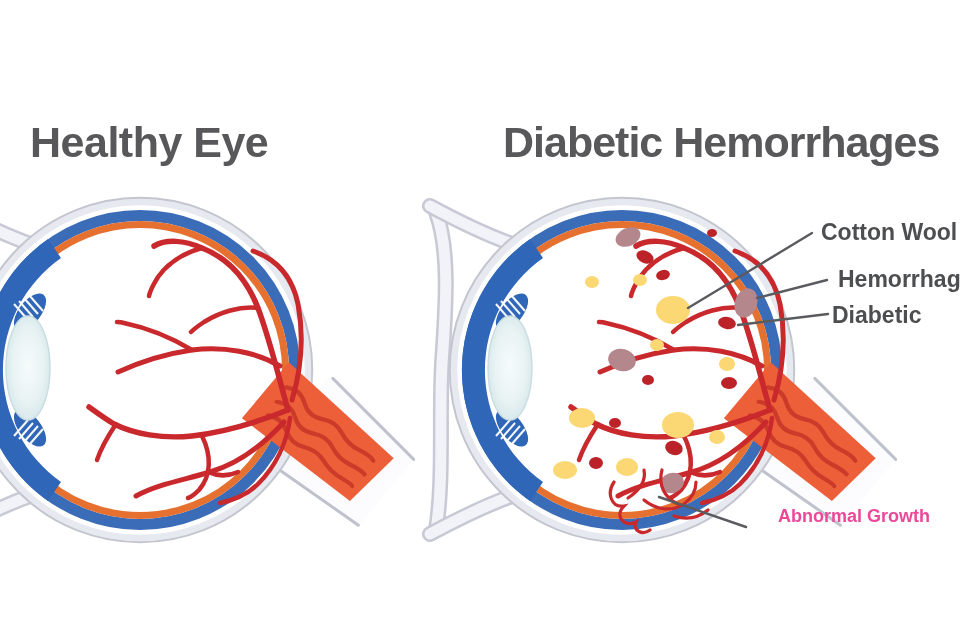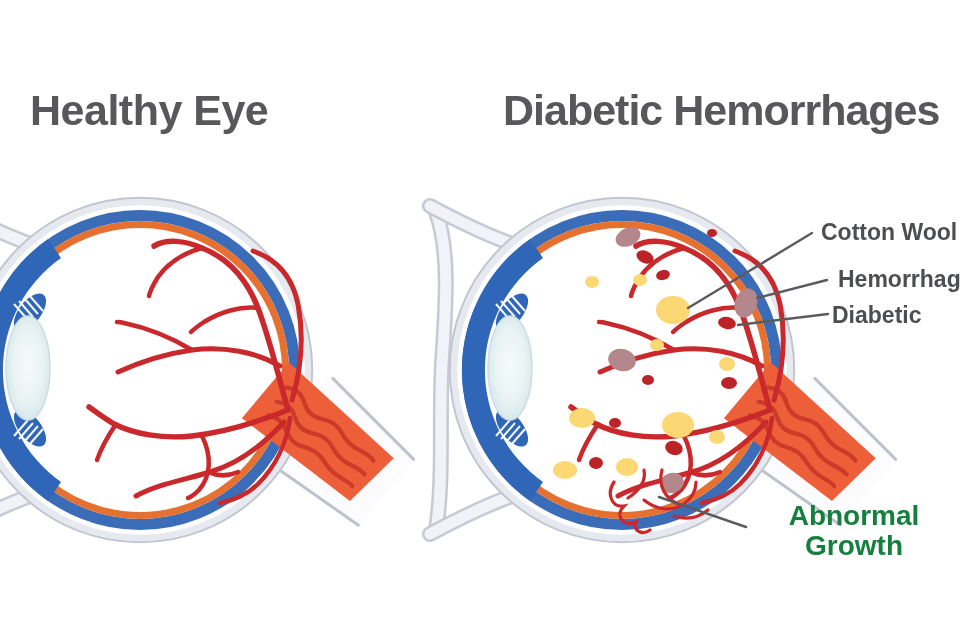--- a/index.html
+++ b/index.html
@@ -12,39 +12,40 @@
   }
   .stage{position:absolute;left:0;top:0;width:960px;height:640px;}
   svg{position:absolute;left:0;top:0;}
   .title{
     position:absolute;
     font-weight:700;
     font-size:43px;
     letter-spacing:-0.5px;
     color:#58585a;
     white-space:nowrap;
+    margin-top:32px;
   }
   .title.healthy{left:30px;top:86px;}
   .title.diseased{left:503px;top:86px;letter-spacing:-1px;}
   .ann-label{
     position:absolute;
     font-weight:700;
     font-size:23px;
     color:#4d4e50;
     white-space:nowrap;
   }
   .ann-cotton{left:821px;top:219px;}
   .ann-hemo{left:838px;top:266px;}
   .ann-aneur{left:832px;top:302px;}
   .ann-abnormal{
     position:absolute;
     left:748px;top:501px;width:212px;
     text-align:center;
-    font-weight:700;font-size:28px;line-height:30px;
-    color:#15803d;
+    font-weight:700;font-size:18px;line-height:30px;
+    color:#ec4899;
   }
 </style>
 </head>
 <body>
 
 <div class="stage">
 
   <svg width="960" height="640" viewBox="0 0 960 640">
     <defs>
       <radialGradient id="lensGrad" cx="50%" cy="48%" r="62%">

